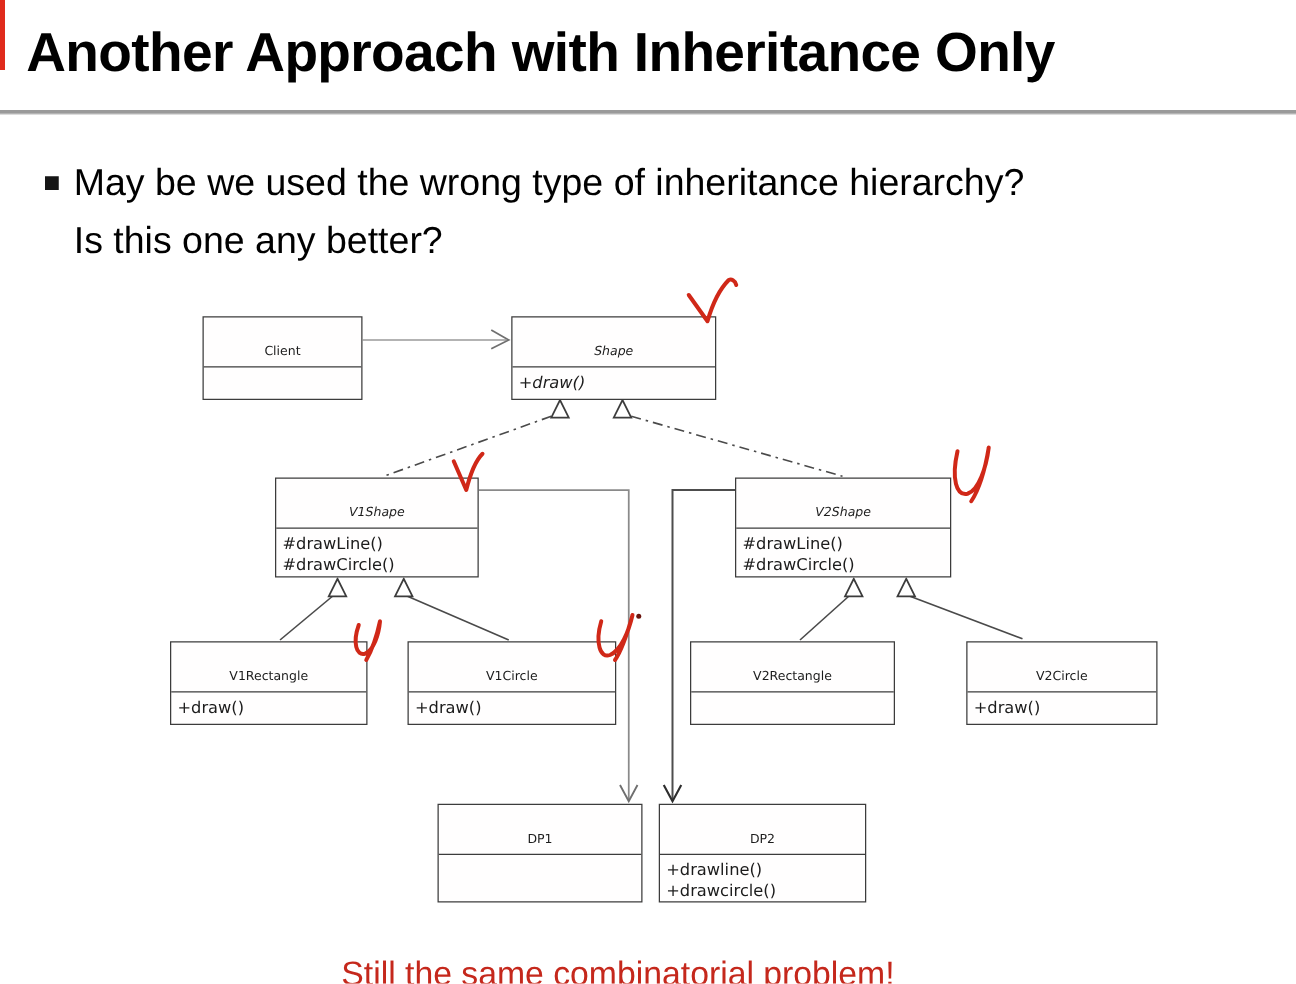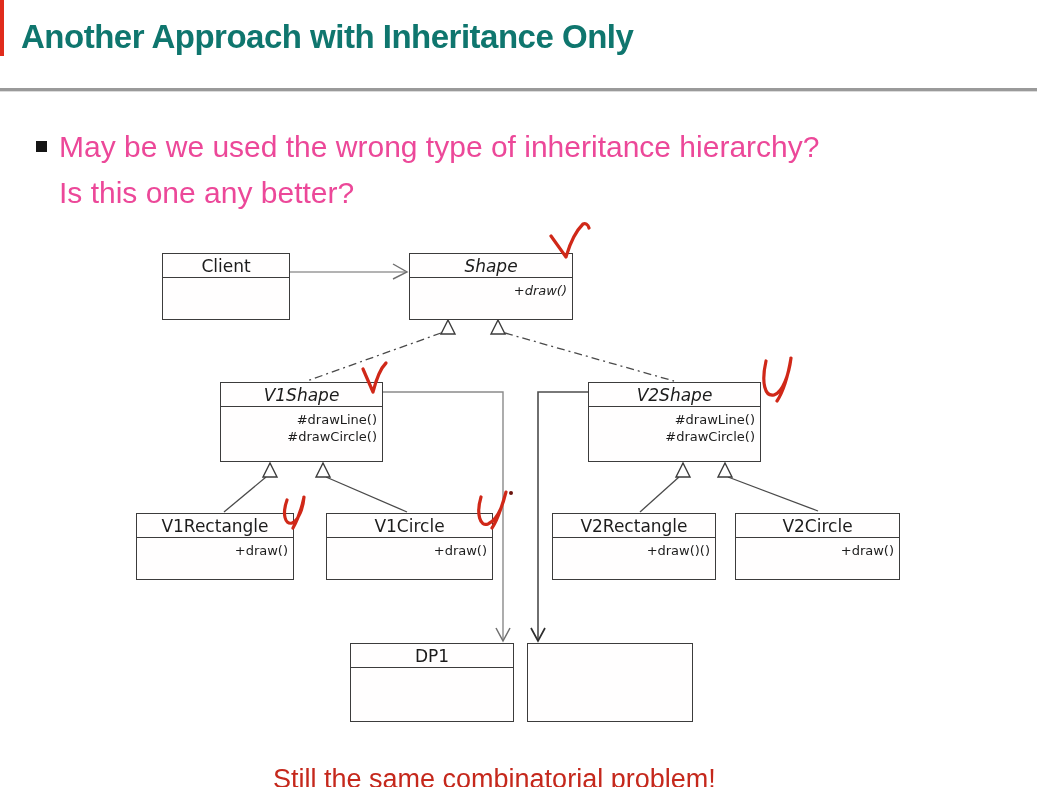--- a/index.html
+++ b/index.html
@@ -1,33 +1,33 @@
 <!DOCTYPE html>
 <html><head>
 <meta charset="utf-8">
 <style>
   html,body{margin:0;padding:0;background:#fff;}
   .slide{position:relative;width:1037px;height:787px;background:#ffffff;overflow:hidden;
          font-family:"Liberation Sans",sans-serif;}
   .red-strip{position:absolute;left:0;top:0;width:4px;height:56px;background:#e02b1c;}
-  .slide-title{position:absolute;left:21px;top:18px;font-size:33px;font-weight:bold;
-               color:#0f766e;letter-spacing:-0.5px;white-space:nowrap;}
+  .slide-title{position:absolute;left:21px;top:18px;font-size:44px;font-weight:bold;
+               color:#000000;letter-spacing:-0.5px;white-space:nowrap;}
   .title-rule{position:absolute;left:0;top:88px;width:1037px;height:0;
               border-top:3px solid #9a9a9a;box-shadow:0 1px 0 #dcdcdc;}
   .bullet-square{position:absolute;left:36px;top:141px;width:11px;height:11px;background:#151515;}
   .bullet-text{position:absolute;left:59px;top:124px;font-size:30px;line-height:46px;
-               color:#ec4899;white-space:nowrap;}
+               color:#000000;white-space:nowrap;}
   .footer-note{position:absolute;left:273px;top:752px;font-size:27px;color:#c5281c;white-space:nowrap;margin-top:12px;}
 
   .uml-box{position:absolute;background:#fffefe;border:1.6px solid #3c3c3c;box-sizing:border-box;
            font-family:"DejaVu Sans",sans-serif;color:#1c1c1c;z-index:2;}
   .uml-title{height:23px;border-bottom:1.6px solid #3c3c3c;display:flex;align-items:center;
-             justify-content:center;font-size:17px;white-space:nowrap;}
+             justify-content:center;font-size:10px;white-space:nowrap;margin-top:16px;}
   .uml-title.italic{font-style:italic;}
-  .uml-methods{padding:4px 5px 0 5px;font-size:13px;line-height:17px;text-align:right;}
+  .uml-methods{padding:4px 5px 0 5px;font-size:13px;line-height:17px;}
   .uml-methods.italic{font-style:italic;}
   .connector-layer{position:absolute;left:0;top:0;width:1037px;height:787px;z-index:1;}
   .ink-layer{position:absolute;left:0;top:0;width:1037px;height:787px;z-index:3;pointer-events:none;}
 </style>
 </head>
 <body>
 
 <div class="slide">
 
   <div class="red-strip"></div>
@@ -123,37 +123,39 @@
 
   <div class="uml-box" style="left:326px;top:513px;width:167px;height:67px">
     <div class="uml-title">V1Circle</div>
     <div class="uml-methods">
       <div>+draw()</div>
     </div>
   </div>
 
   <div class="uml-box" style="left:552px;top:513px;width:164px;height:67px">
     <div class="uml-title">V2Rectangle</div>
-    <div class="uml-methods">
-      <div>+draw()()</div>
-    </div>
   </div>
 
-  <div class="uml-box" style="left:735px;top:513px;width:165px;height:67px">
+  <div class="uml-box" style="left:773px;top:513px;width:153px;height:67px">
     <div class="uml-title">V2Circle</div>
     <div class="uml-methods">
       <div>+draw()</div>
     </div>
   </div>
 
   <div class="uml-box" style="left:350px;top:643px;width:164px;height:79px">
     <div class="uml-title">DP1</div>
   </div>
 
   <div class="uml-box" style="left:527px;top:643px;width:166px;height:79px">
+    <div class="uml-title">DP2</div>
+    <div class="uml-methods">
+      <div>+drawline()</div>
+      <div>+drawcircle()</div>
+    </div>
   </div>
 
   <svg class="ink-layer" width="1037" height="787" viewBox="0 0 1037 787" fill="none" stroke="#d02818" stroke-width="3.2" stroke-linecap="round" stroke-linejoin="round">
     <path d="M551,236 C556,243 561,250 566,257 C570,243 576,231 583,224 C585,223 588,224 589,228"></path>
     <path d="M363,369 L373,392 C376,380 380,369 386,363"></path>
     <path d="M766,361 C761,383 765,397 774,395 C783,392 789,374 791,358 C788,376 783,392 777,401"></path>
     <path d="M287,500 C282,514 285,525 292,523 C299,520 303,508 304,497 C301,511 297,521 293,528"></path>
     <path d="M481,497 C476,514 480,527 488,524 C497,520 503,505 506,492 C501,510 497,521 492,528"></path>
     <circle cx="511" cy="493" r="2" fill="#6b140d" stroke="none"></circle>
   </svg>

